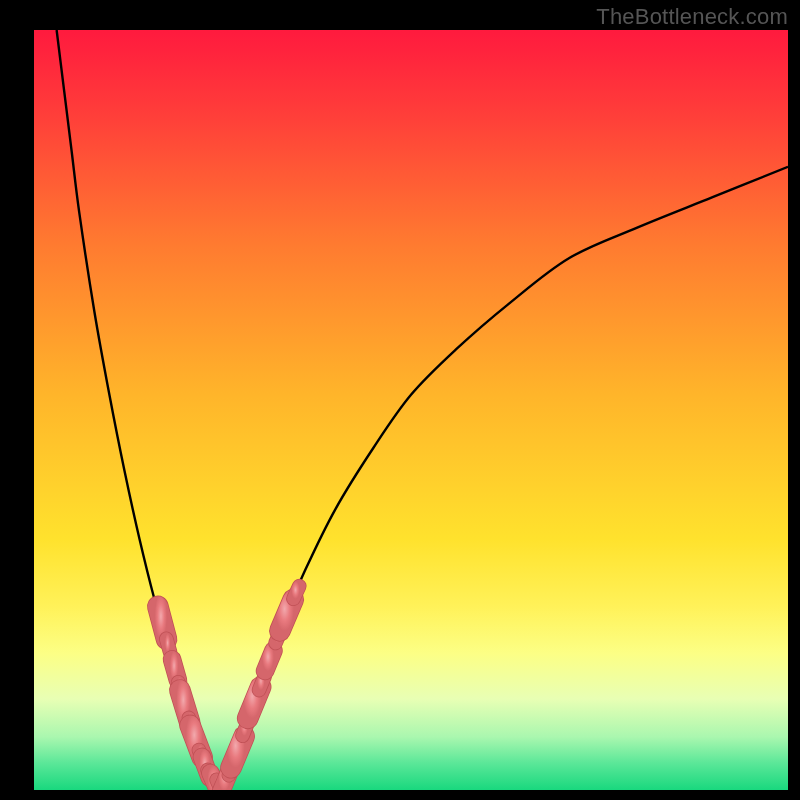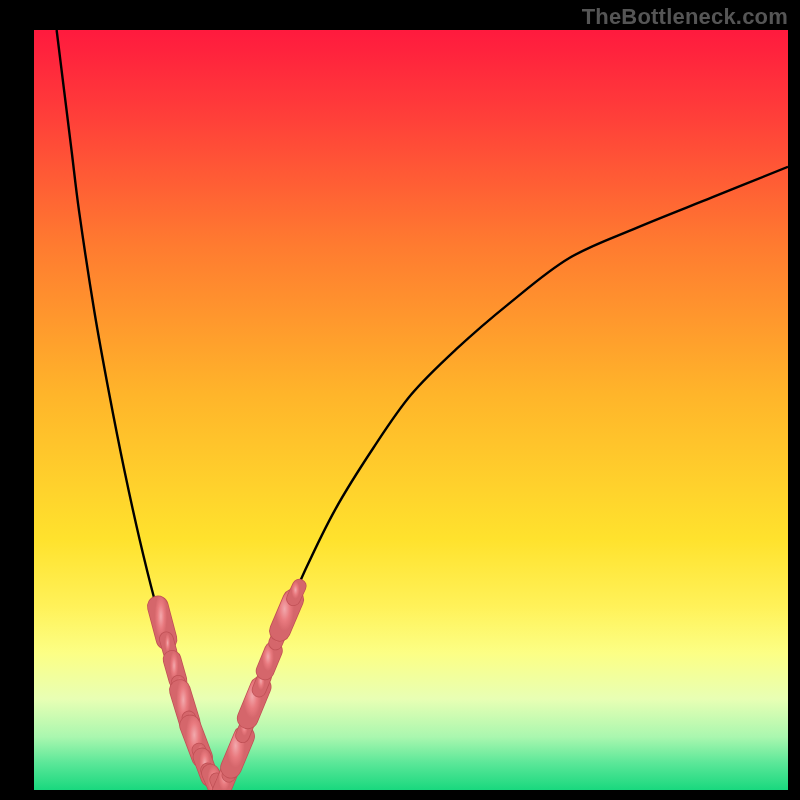--- a/index.html
+++ b/index.html
@@ -21,21 +21,21 @@
   }
   .plot-area svg {
     display: block;
   }
   .watermark {
     position: absolute;
     top: 4px;
     right: 12px;
     color: #555;
     font-size: 22px;
-    font-weight: 700;
+    font-weight: 400;
     letter-spacing: 0.2px;
     user-select: none;
   }
 </style>
 </head>
 <body>
 
 <div class="chart-frame" style="left: 0px; top: 0px; width: 800px; height: 800px;">
   <div class="plot-area" style="left: 34px; top: 30px; width: 754px; height: 760px;">
     <svg xmlns="http://www.w3.org/2000/svg" width="754" height="760" viewBox="0 0 754 760">

